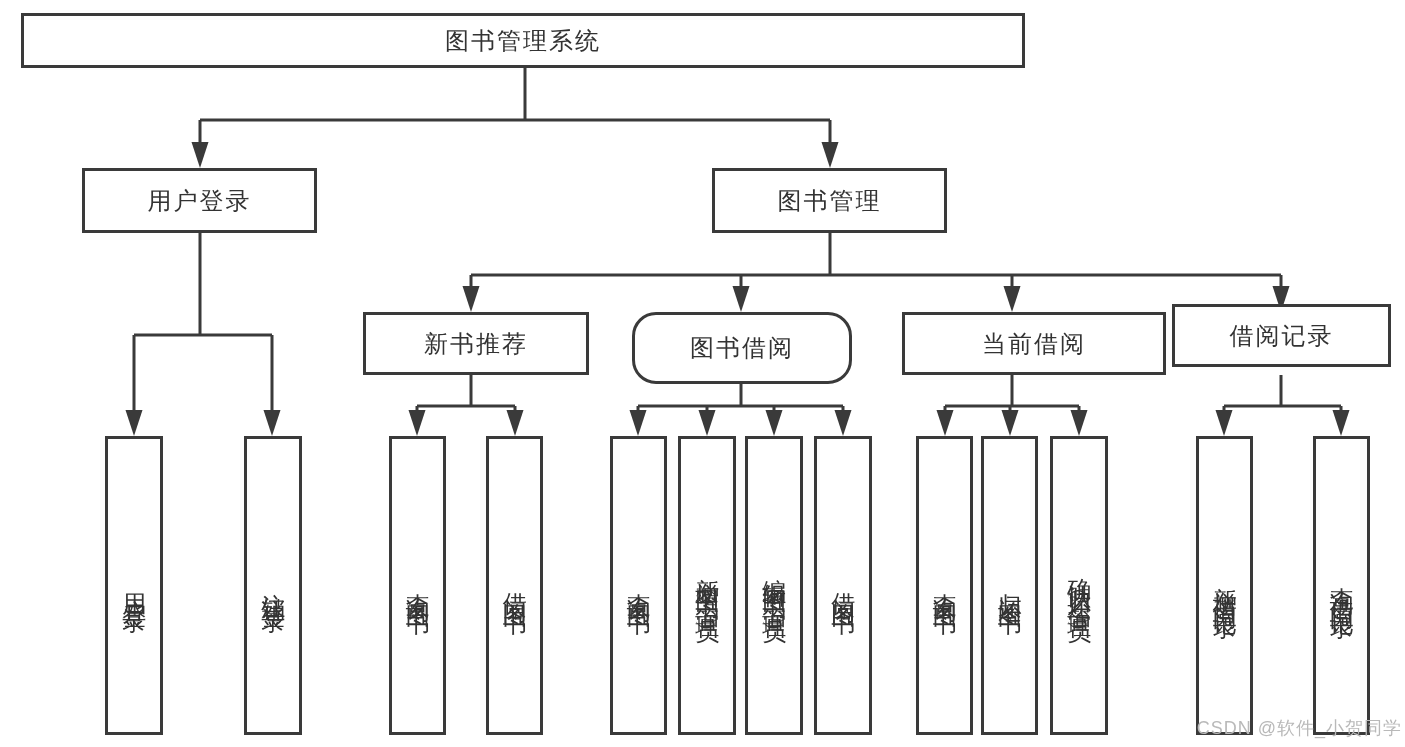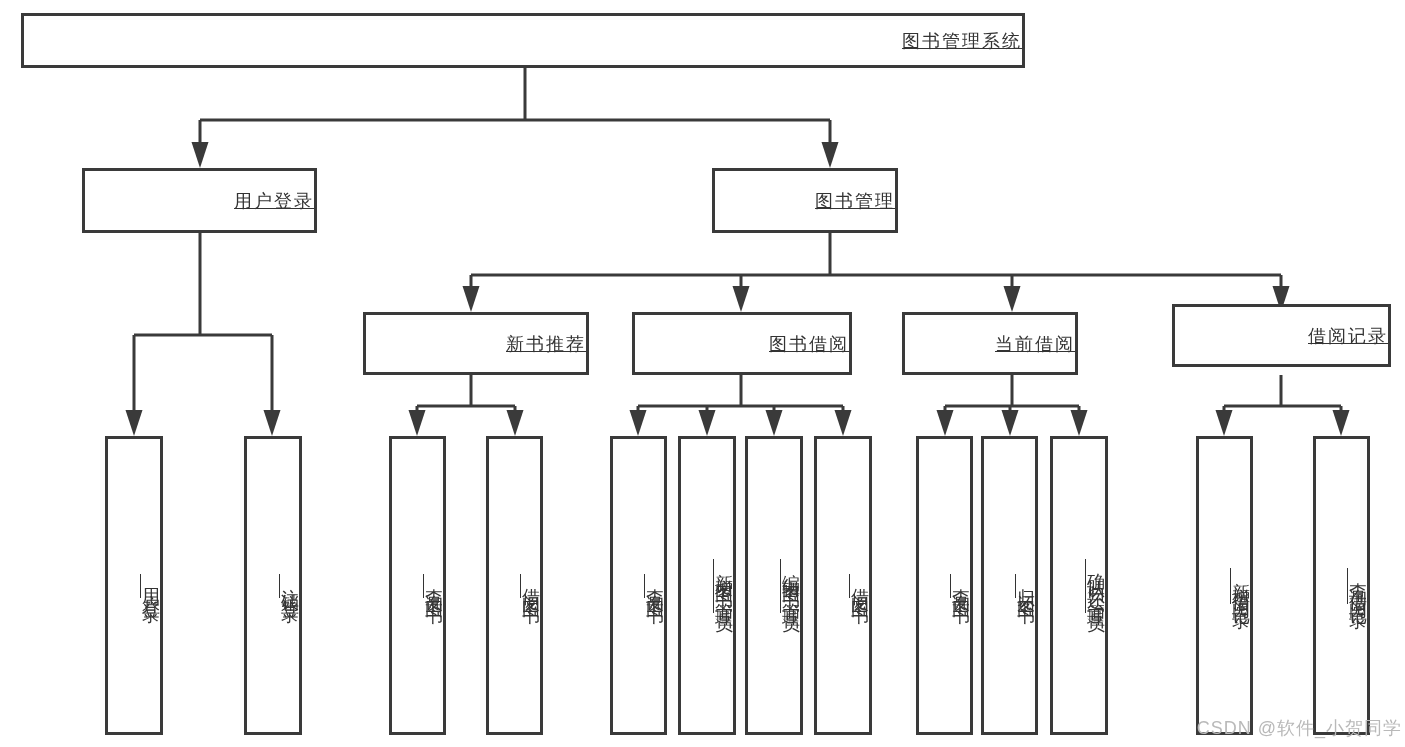--- a/index.html
+++ b/index.html
@@ -12,25 +12,24 @@
   }
   #connectors {
     position:absolute; left:0; top:0; width:1405px; height:747px;
     pointer-events:none;
   }
   .box {
     position:absolute;
     box-sizing:border-box;
     border:3px solid #3a3a3a;
     background:#ffffff;
-    display:flex; align-items:center; justify-content:flex-end;
+    display:flex; align-items:center; justify-content:center;
     color:#333333;
-    font-size:18px;
+    font-size:24px;
     z-index:2;
-    text-decoration:underline;
   }
   .box .h-label { letter-spacing:2px; white-space:nowrap; }
   .leaf .v-label {
     writing-mode:vertical-rl;
     text-orientation:mixed;
     letter-spacing:6px;
     line-height:1.1;
     white-space:nowrap;
   }
   #watermark {
@@ -95,31 +94,31 @@
     </g>
   </svg>
 
   <div class="box" style="left:21px; top:13px; width:1004px; height:55px;">
     <span class="h-label">图书管理系统</span>
   </div>
 
   <div class="box" style="left:82px; top:168px; width:235px; height:65px;">
     <span class="h-label">用户登录</span>
   </div>
-  <div class="box" style="left:712px; top:168px; width:186px; height:65px;">
+  <div class="box" style="left:712px; top:168px; width:235px; height:65px;">
     <span class="h-label">图书管理</span>
   </div>
 
   <div class="box" style="left:363px; top:312px; width:226px; height:63px;">
     <span class="h-label">新书推荐</span>
   </div>
-  <div class="box" style="left:632px; top:312px; width:220px; height:63px;">
+  <div class="box" style="left:632px; top:312px; width:220px; height:72px;border-radius:24px;">
     <span class="h-label">图书借阅</span>
   </div>
-  <div class="box" style="left:902px; top:312px; width:176px; height:63px;">
+  <div class="box" style="left:902px; top:312px; width:264px; height:63px;">
     <span class="h-label">当前借阅</span>
   </div>
   <div class="box" style="left:1172px; top:304px; width:219px; height:63px;">
     <span class="h-label">借阅记录</span>
   </div>
 
   <div class="box leaf" style="left:105px; top:436px; width:58px; height:299px;">
     <span class="v-label">用户登录</span>
   </div>
   <div class="box leaf" style="left:244px; top:436px; width:58px; height:299px;">

